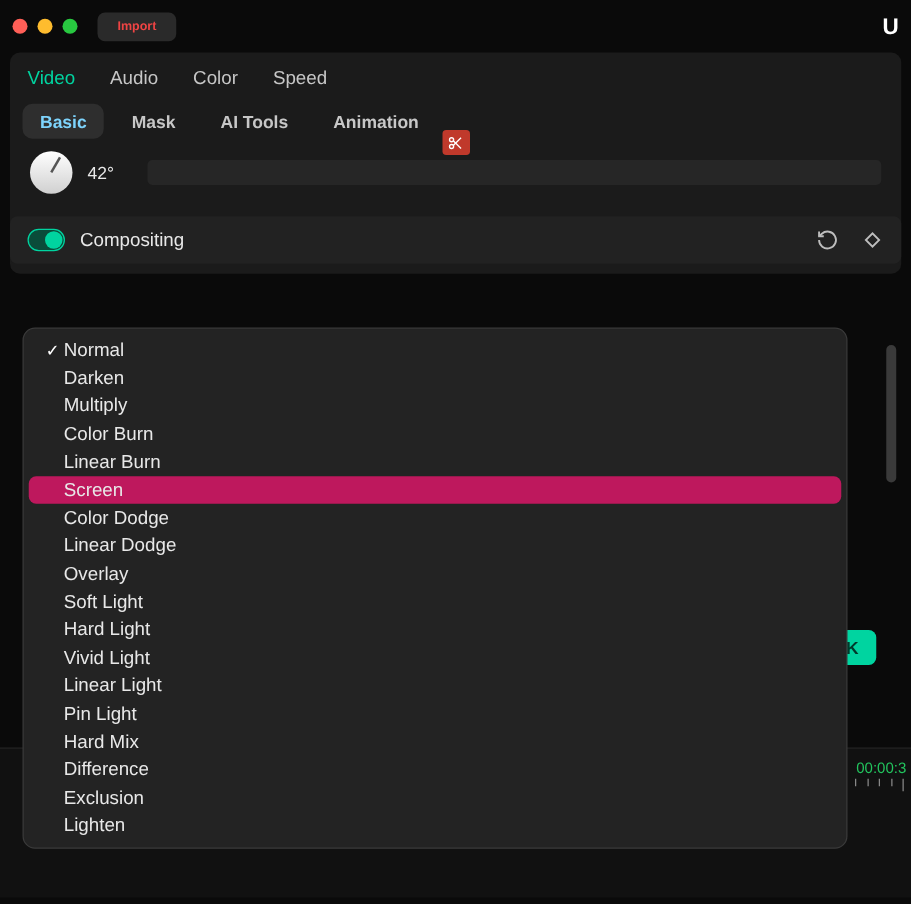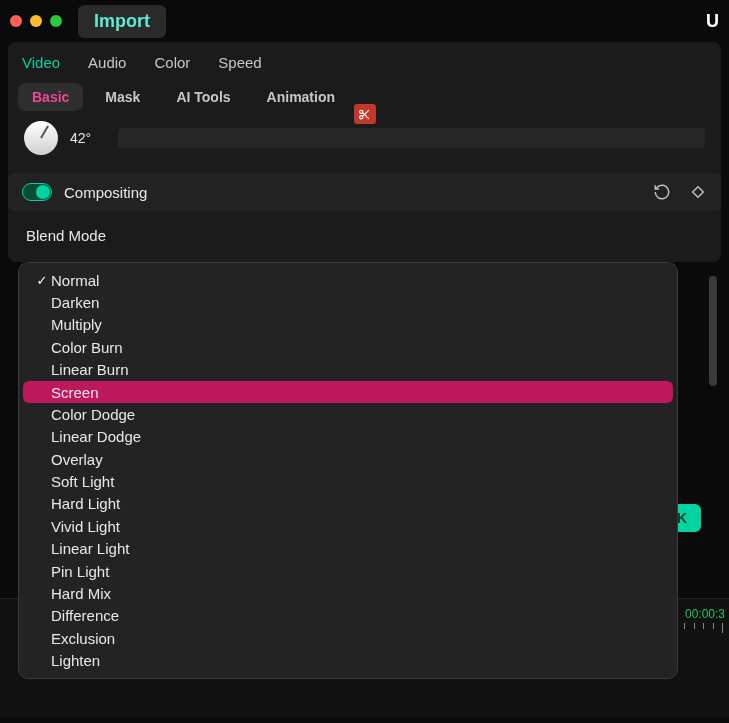--- a/index.html
+++ b/index.html
@@ -21,25 +21,25 @@
     padding: 0 10px;
     background: #0a0a0a;
   }
   .traffic { display: flex; gap: 8px; margin-right: 16px; }
   .traffic-dot { width: 12px; height: 12px; border-radius: 50%; }
   .dot-close { background: #ff5f57; }
   .dot-min   { background: #febc2e; }
   .dot-max   { background: #28c840; }
   .import-btn {
     background: #2a2a2a;
-    color: #5eead4;
+    color: #ef4444;
     border: none;
     border-radius: 6px;
     padding: 6px 16px;
-    font-size: 18px;
+    font-size: 10px;
     font-weight: 600;
     cursor: pointer;
   }
   .titlebar-right {
     margin-left: auto;
     font-size: 18px;
     font-weight: 700;
     color: #fff;
   }
 
@@ -73,21 +73,21 @@
   .tab2 {
     font-size: 14px;
     font-weight: 600;
     color: #c7c7c7;
     padding: 6px 14px;
     border-radius: 8px;
     cursor: pointer;
   }
   .tab2.active {
     background: #2e2e2e;
-    color: #ec4899;
+    color: #7dd3fc;
   }
 
   
   .slider-row {
     display: flex;
     align-items: center;
     gap: 12px;
     padding: 0 16px 10px 16px;
     justify-content: center;
   }
@@ -297,21 +297,20 @@
           </svg>
       </div>
       <div class="hdr-icon">
         <svg viewBox="0 0 24 24" fill="none" stroke="#bdbdbd" stroke-width="2">
             <rect x="7" y="7" width="10" height="10" transform="rotate(45 12 12)"></rect>
           </svg>
       </div>
     </div>
   </div>
 
-  <div class="field-label">Blend Mode</div>
 </div>
 
 <div class="vscroll"></div>
 
 <button class="ok-btn">OK</button>
 
 <div class="timeline">
   <div class="timecode">00:00:3</div>
   <div class="ticks">
     <span></span>

